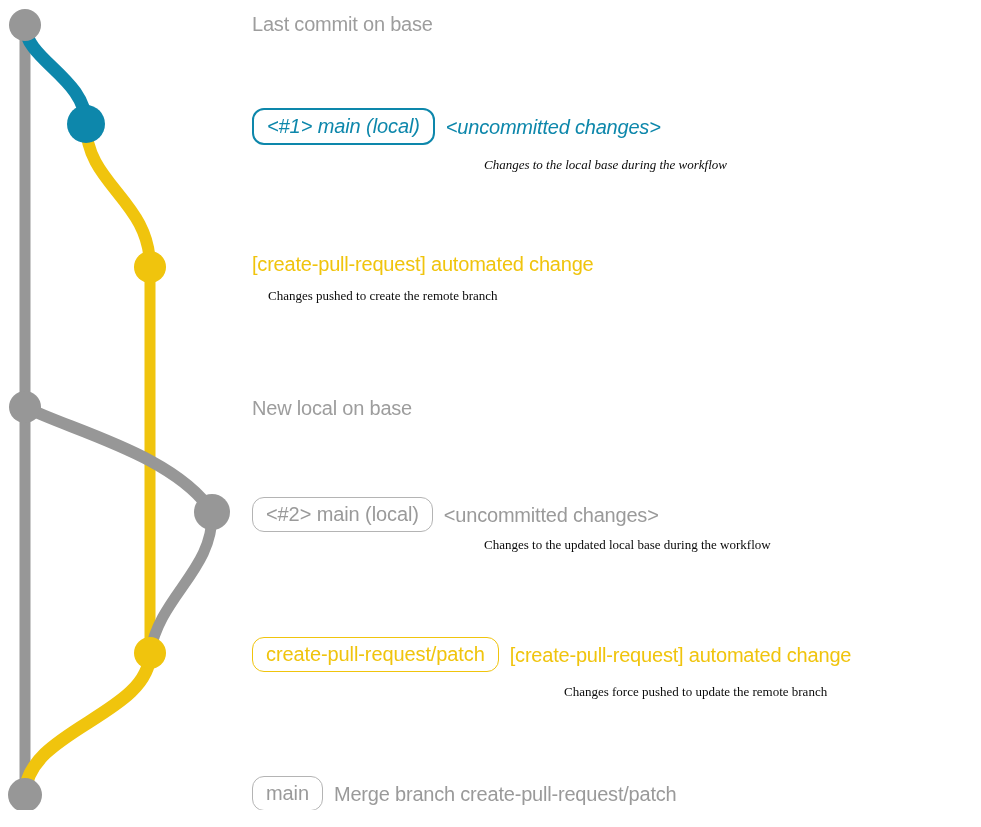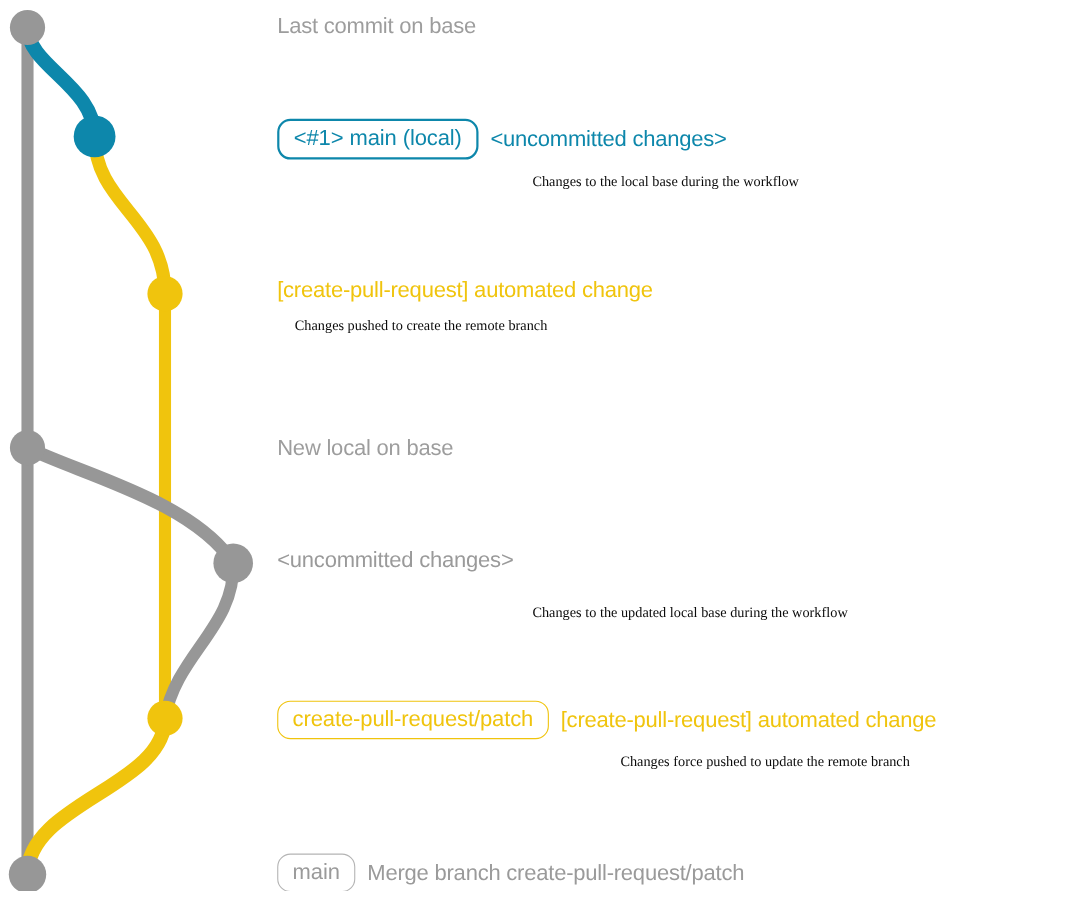--- a/index.html
+++ b/index.html
@@ -104,21 +104,21 @@
     <circle cx="150" cy="653" r="16" fill="#f0c40d"></circle>
     <circle cx="25" cy="795" r="17" fill="#979797"></circle>
   </svg>
 
   <div class="row" style="top:12px;">
     <div class="line1">
       <span class="headline gray">Last commit on base</span>
     </div>
   </div>
 
-  <div class="row" style="top:108px;">
+  <div class="row" style="top:108px;font-style:italic;">
     <div class="line1">
       <span class="badge blue">&lt;#1&gt; main (local)</span>
       <span class="subject blue">&lt;uncommitted changes&gt;</span>
     </div>
     <div class="desc" style="margin-left:232px;margin-top:9px;">Changes to the local base during the workflow</div>
   </div>
 
   <div class="row" style="top:252px;">
     <div class="line1">
       <span class="headline yellow">[create-pull-request] automated change</span>
@@ -127,23 +127,24 @@
   </div>
 
   <div class="row" style="top:396px;">
     <div class="line1">
       <span class="headline gray">New local on base</span>
     </div>
   </div>
 
   <div class="row" style="top:497px;">
     <div class="line1">
+      <span class="badge gray">&lt;#2&gt; main (local)</span>
       <span class="subject gray">&lt;uncommitted changes&gt;</span>
     </div>
-    <div class="desc" style="margin-left:232px;margin-top:25px;">Changes to the updated local base during the workflow</div>
+    <div class="desc" style="margin-left:232px;margin-top:2px;">Changes to the updated local base during the workflow</div>
   </div>
 
   <div class="row" style="top:637px;">
     <div class="line1">
       <span class="badge yellow">create-pull-request/patch</span>
       <span class="subject yellow">[create-pull-request] automated change</span>
     </div>
     <div class="desc" style="margin-left:312px;margin-top:9px;">Changes force pushed to update the remote branch</div>
   </div>
 

